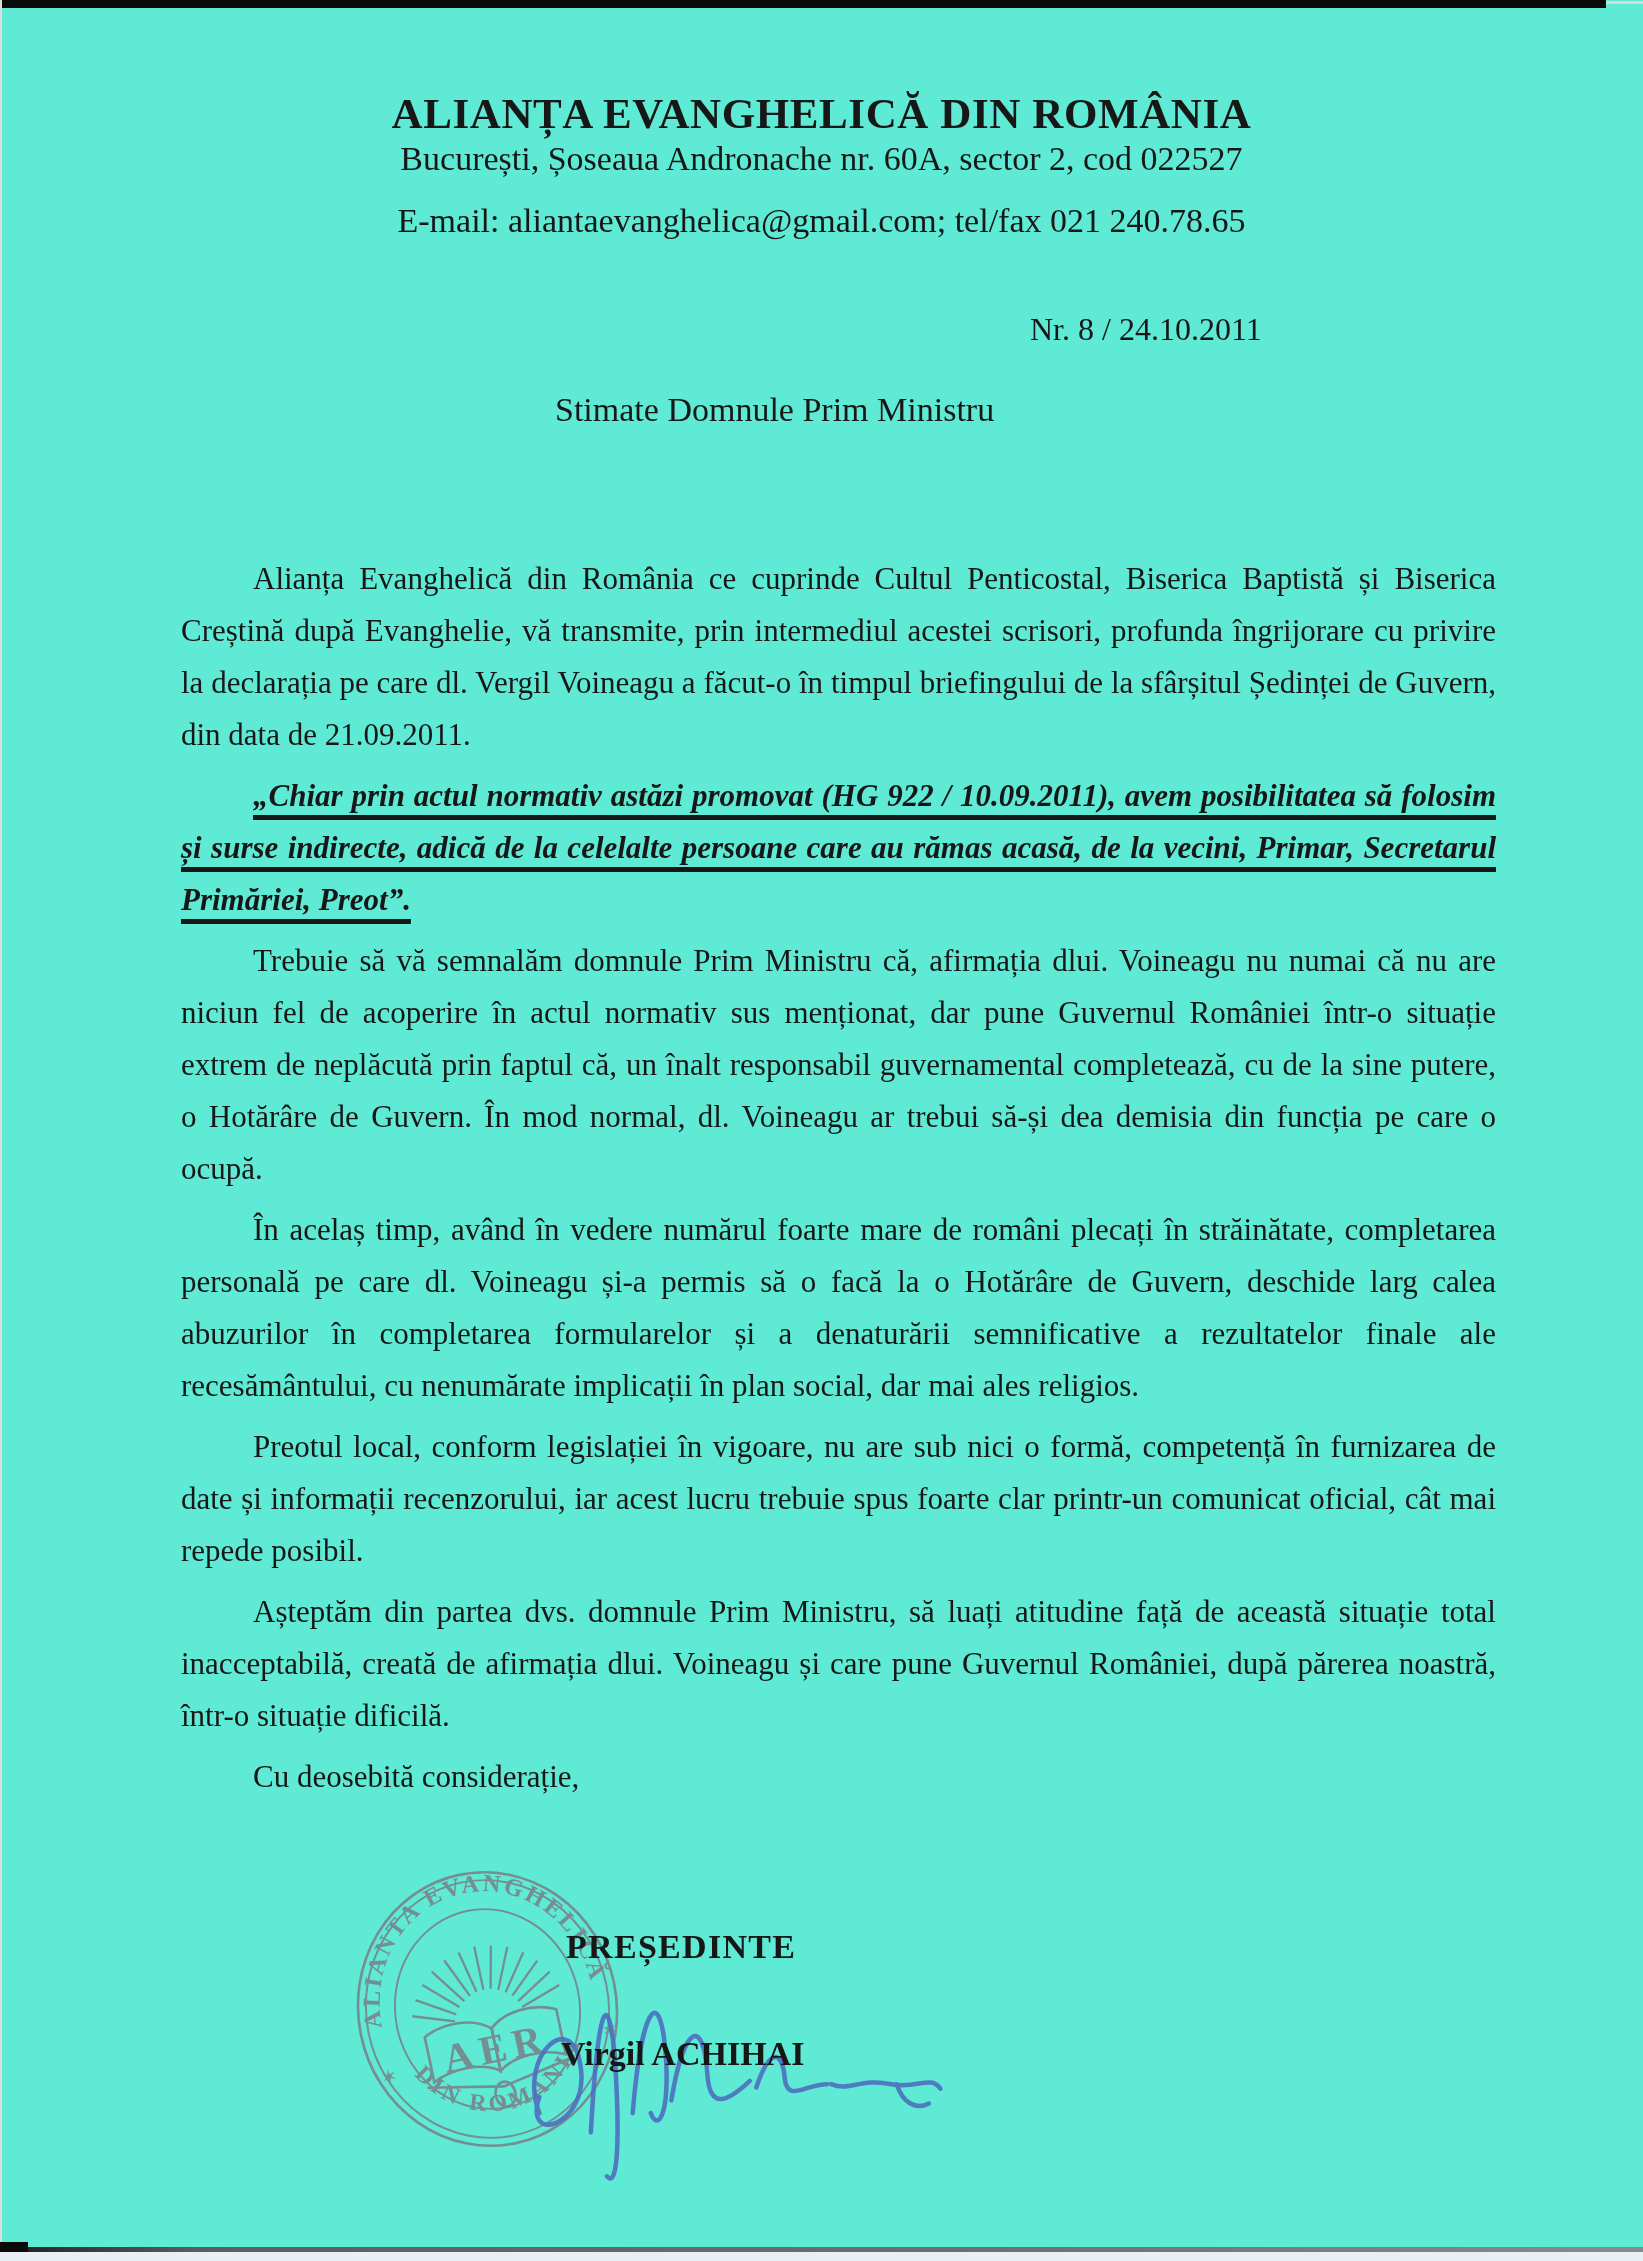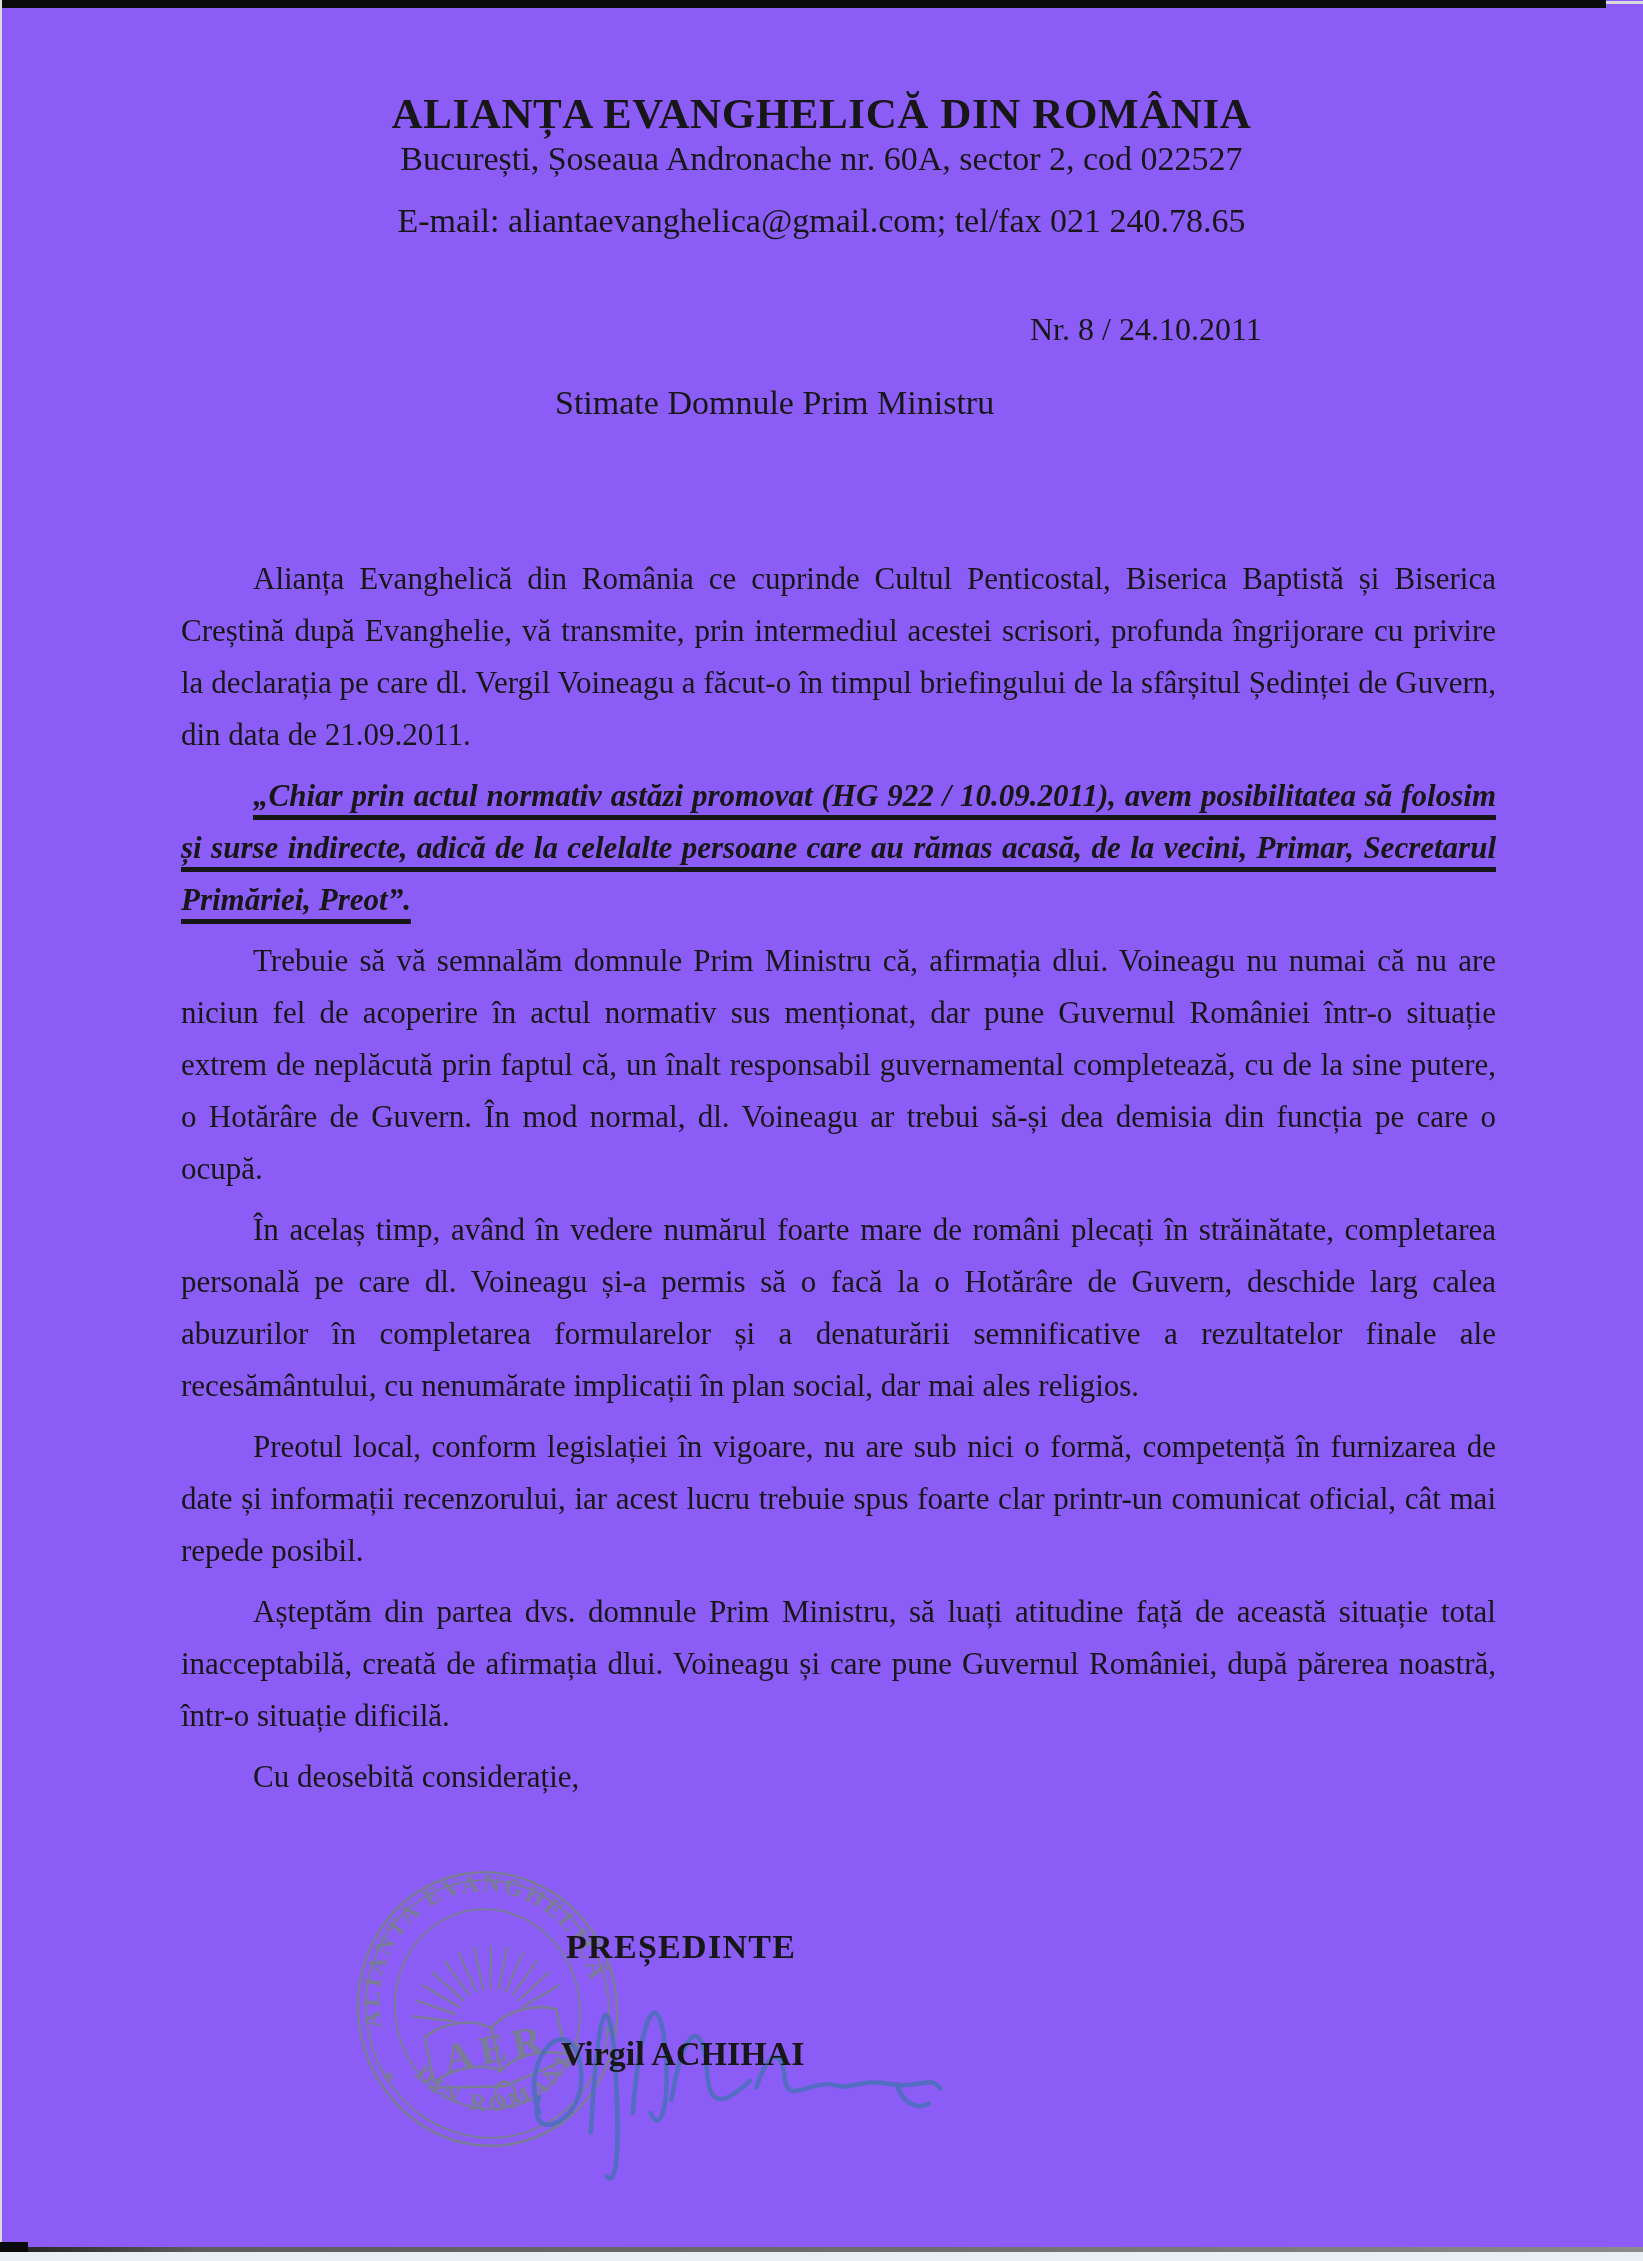--- a/index.html
+++ b/index.html
@@ -1,19 +1,19 @@
 <!DOCTYPE html>
 <html lang="ro" style="font-size:10.3px"><head>
 <meta charset="utf-8">
 <style>
   html,body{margin:0;padding:0;background:#9a9a9a;}
   .page{
     position:relative;
     width:1643px;height:2261px;
-    background:#8b5cf6;
+    background:#5eead4;
     font-family:"Liberation Serif","DejaVu Serif",serif;
     color:#171717;
     overflow:hidden;
   }
   
   .scan-top-bar{position:absolute;top:0;left:0;width:1606px;height:8.4px;background:#0b0b0b;}
   .scan-top-tail{position:absolute;top:1.3px;left:1606px;width:37px;height:3.2px;background:#d9d9d9;}
   .scan-left-edge{position:absolute;top:0;left:0;width:1.9px;height:2261px;background:#dcdcdc;}
   .scan-bottom-line{position:absolute;top:2247px;left:0;width:1643px;height:4.5px;
     background:linear-gradient(to right,#1e1e1e,#5d5d5d 12%,#6f6f6f 60%,#8a8a8a);}
@@ -23,21 +23,21 @@
   
   .letterhead{position:absolute;top:89px;left:132px;width:1379px;text-align:center;}
   .org-name{font-size:43px;font-weight:700;letter-spacing:0.6px;}
   .address-line{font-size:34px;margin-top:2px;}
   .contact-line{font-size:34px;margin-top:24px;}
 
   .ref-number{position:absolute;top:277px;left:1030px;font-size:32px;margin-top:34px;}
 
   
   .salutation{position:absolute;left:555px;top:384px;}
-  .sal-line1{font-size:34px;}
+  .sal-line1{font-size:34px;margin-top:7px;}
   .sal-line2{font-size:34px;margin-top:30px;}
   .recipient-name{font-weight:700;font-style:italic;font-size:37px;margin-left:13px;}
 
   
   .body-text{position:absolute;left:165px;top:553px;width:1331px;
     font-size:31px;line-height:52px;text-align:justify;}
   .body-text p{margin:0 0 9px 16px;text-indent:72px;}
   .quote{font-weight:700;font-style:italic;text-decoration:underline;
     text-decoration-thickness:4.5px;text-underline-offset:9px;}
   .closing{text-indent:97px;}

